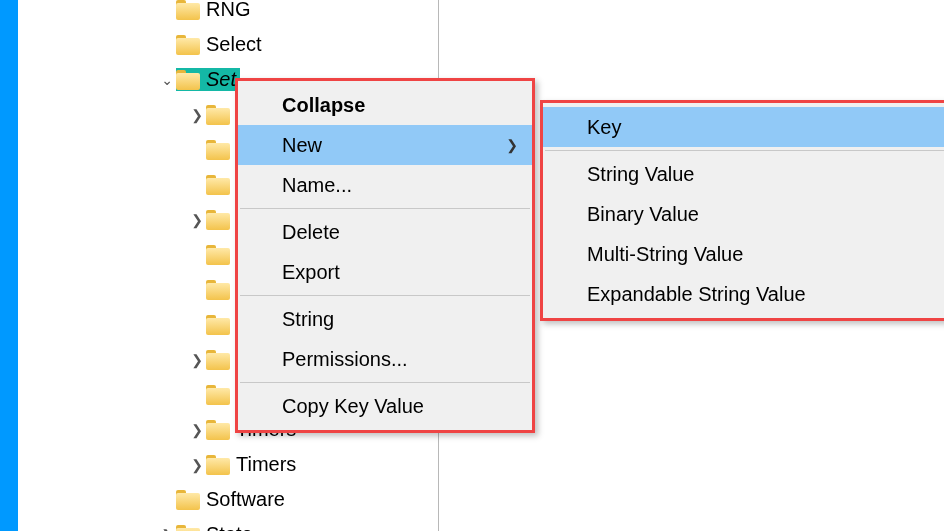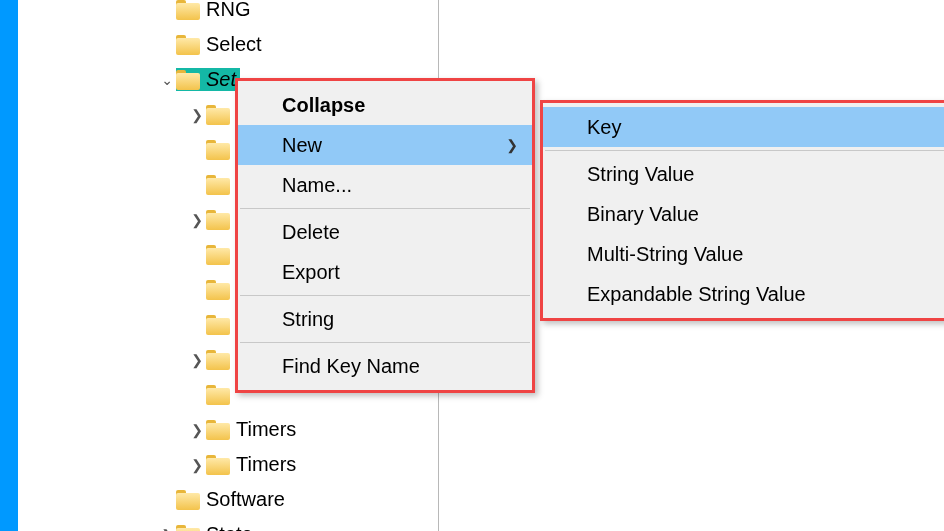--- a/index.html
+++ b/index.html
@@ -219,23 +219,26 @@
   <div class="mitem">
     <span>Delete</span>
   </div>
   <div class="mitem">
     <span>Export</span>
   </div>
   <div class="msep"></div>
   <div class="mitem">
     <span>String</span>
   </div>
-  <div class="msep"></div>
-  <div class="mitem">
-    <span>Find Key Name</span>
+  <div class="mitem">
+    <span>Permissions...</span>
+  </div>
+  <div class="msep"></div>
+  <div class="mitem">
+    <span>Copy Key Value</span>
   </div>
 </div>
 
 <div class="menu menu2">
   <div class="mitem hover">
     <span>Key</span>
   </div>
   <div class="msep"></div>
   <div class="mitem">
     <span>String Value</span>

